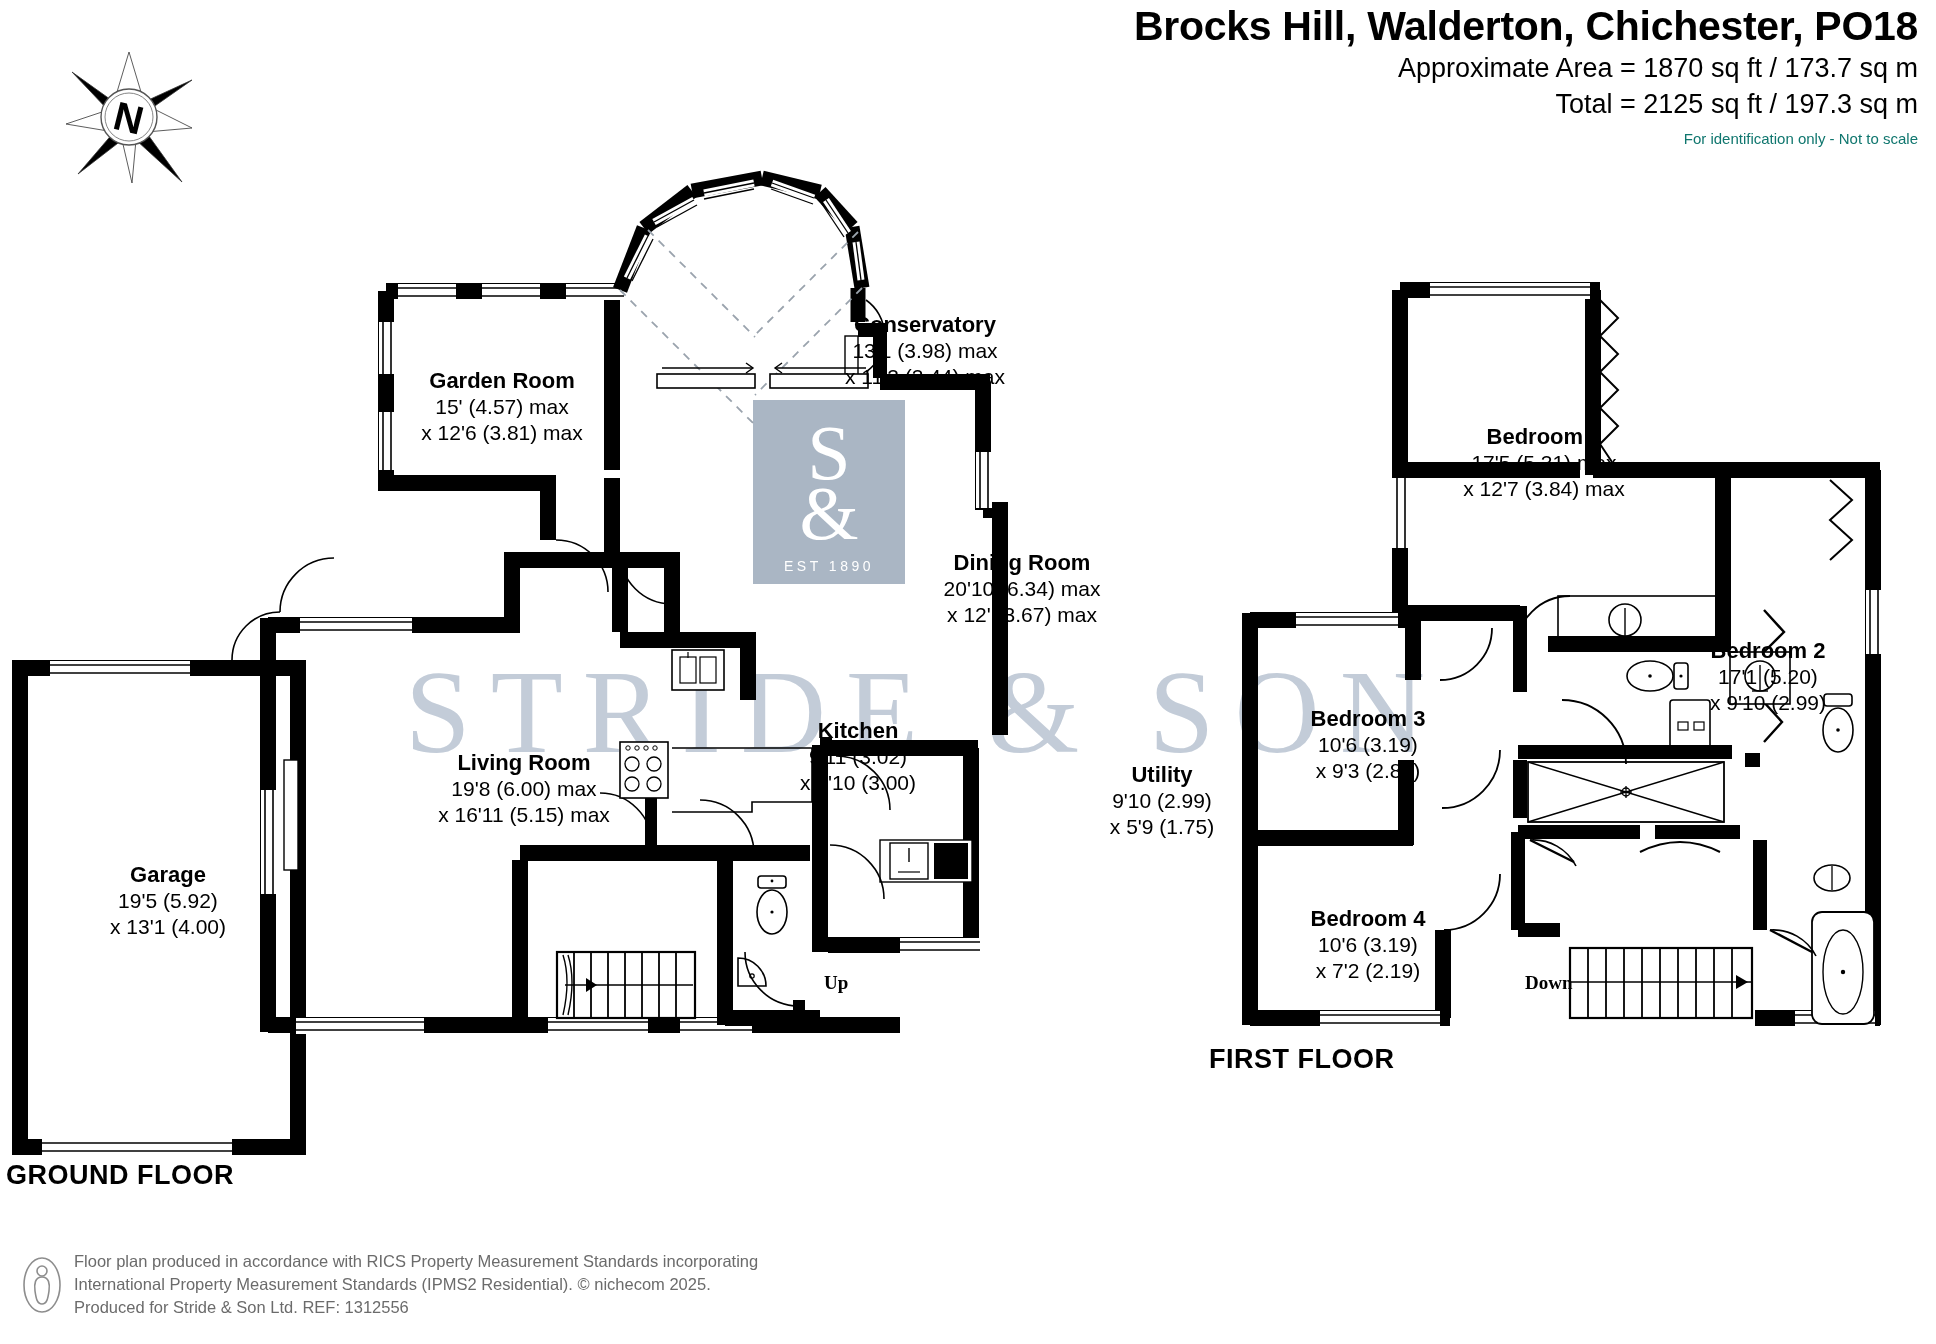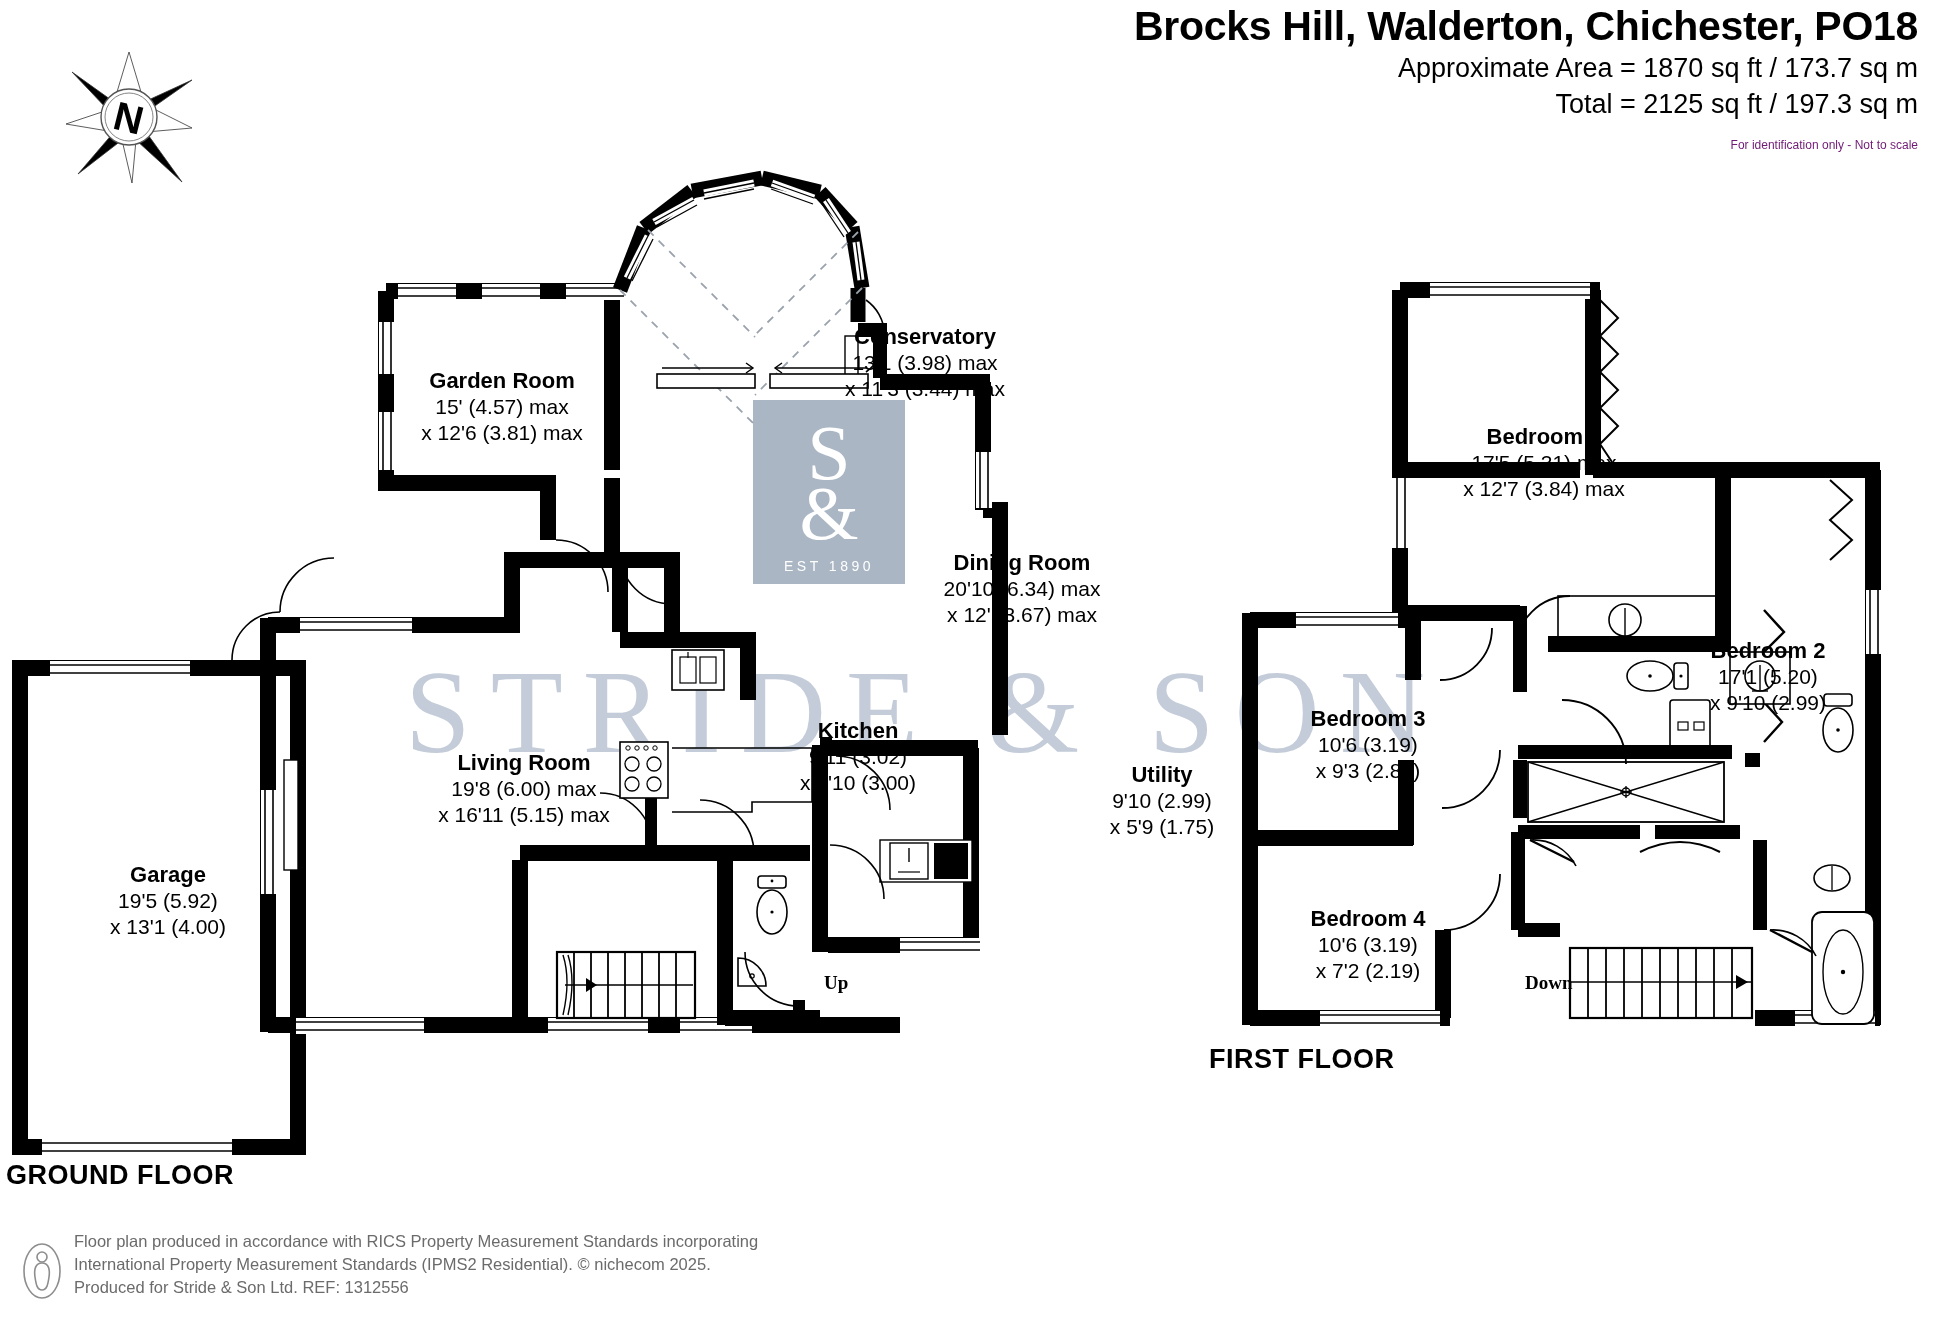--- a/index.html
+++ b/index.html
@@ -31,23 +31,23 @@
     line-height: 48px;
     white-space: nowrap;
   }
   .area-line {
     font-size: 27px;
     color: #000;
     line-height: 36px;
     white-space: nowrap;
   }
   #notice {
-    font-size: 12px;
-    color: #701a75;
-    margin-top: 16px;
+    font-size: 15px;
+    color: #0f766e;
+    margin-top: 8px;
     white-space: nowrap;
   }
 
   
   #compass { position: absolute; left: 64px; top: 50px; width: 130px; height: 135px; }
 
   
   .floor-caption {
     position: absolute;
     font-size: 27px;
@@ -130,21 +130,21 @@
     left: 50%; bottom: 10px;
     transform: translateX(-50%);
     font-family: "Liberation Sans", sans-serif;
     font-size: 14px;
     letter-spacing: 3.5px;
     color: #fff;
     white-space: nowrap;
   }
 
   
-  #footer { position: absolute; left: 22px; bottom: 21px; display: flex; align-items: flex-end; }
+  #footer { position: absolute; left: 22px; bottom: 1px; display: flex; align-items: center; }
   #footer-icon { width: 40px; height: 56px; flex: 0 0 auto; margin-right: 12px; }
   #footer-text { font-size: 16.5px; color: #6b6b6b; line-height: 23px; }
   #footer-text div { white-space: nowrap; }
 
   svg { display: block; }
   #plan { position: absolute; left: 0; top: 0; }
 </style>
 </head>
 <body>
 
@@ -627,21 +627,21 @@
       </g>
     </g>
   </svg>
 
   <div class="room-label" style="left:502px; top:368px;">
     <span class="rname">Garden Room</span>
     <span class="rdim">15' (4.57) max</span>
     <span class="rdim">x 12'6 (3.81) max</span>
   </div>
 
-  <div class="room-label" style="left:925px; top:324px;">
+  <div class="room-label" style="left:925px; top:312px;">
     <span class="rname">Conservatory</span>
     <span class="rdim">13'1 (3.98) max</span>
     <span class="rdim">x 11'3 (3.44) max</span>
   </div>
 
   <div class="room-label" style="left:1022px; top:550px;">
     <span class="rname">Dining Room</span>
     <span class="rdim">20'10 (6.34) max</span>
     <span class="rdim">x 12' (3.67) max</span>
   </div>

